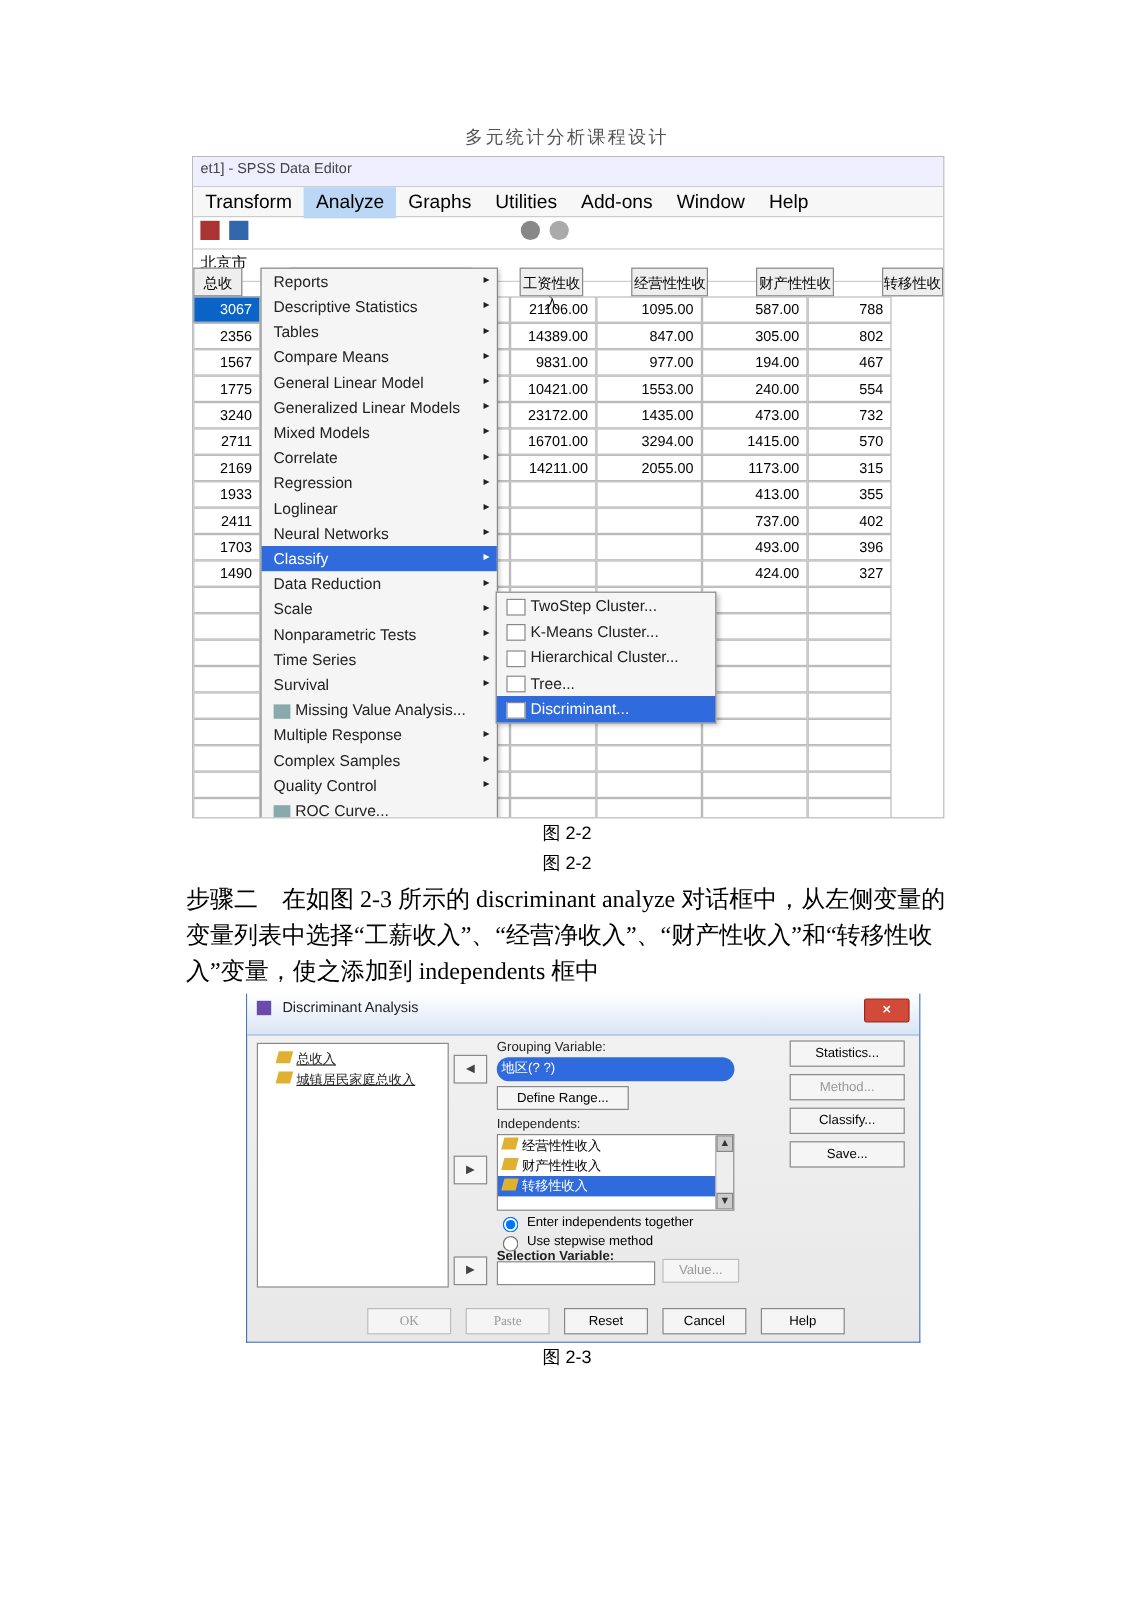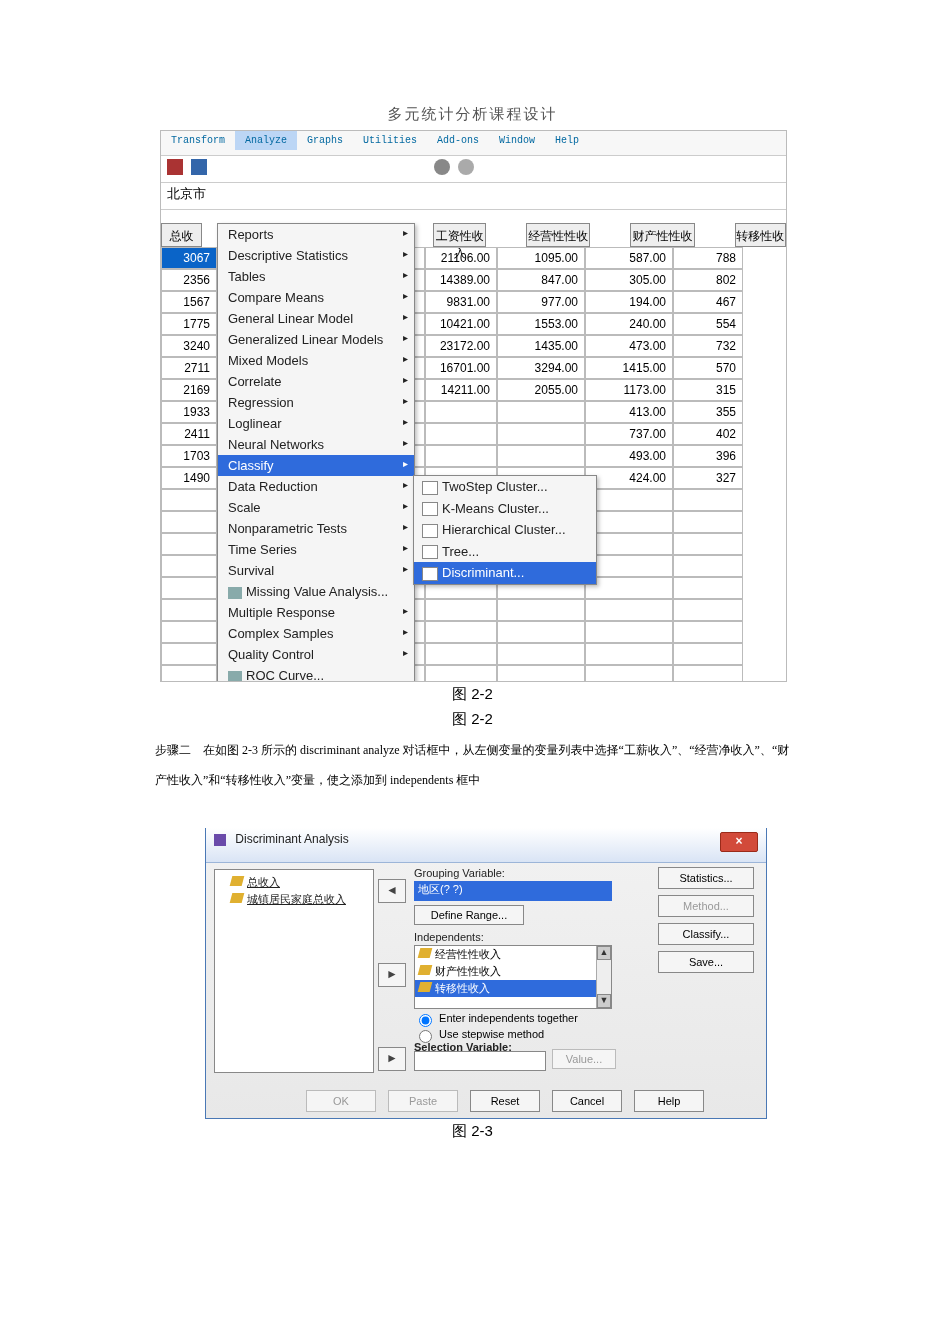--- a/index.html
+++ b/index.html
@@ -2,85 +2,86 @@
 <html><head>
 <meta charset="utf-8">
 <style>
   html,body{margin:0;padding:0;background:#fff;font-family:"SimSun",Tahoma,Arial,sans-serif;color:#000;}
   .page{width:945px;height:1337px;margin:0 auto;position:relative;background:#fff;}
   .doc-title{text-align:center;font-size:15px;color:#555;padding-top:105px;letter-spacing:2px;}
   
   .fig1{position:absolute;left:160px;top:130px;width:625px;height:550px;border:1px solid #bbb;background:#fff;overflow:hidden;font-family:Tahoma,Arial,sans-serif;font-size:13px;}
   .fig1 .titlebar{height:20px;background:#eef;border-bottom:1px solid #ccc;font-size:12px;color:#444;padding:2px 6px;}
   .fig1 .menubar{height:24px;background:#f7f7f7;border-bottom:1px solid #ccc;}
-  .fig1 .menubar span{display:inline-block;padding:4px 10px 4px 10px;font-size:10px;color:#0369a1;font-family:Liberation Mono, monospace;}
+  .fig1 .menubar span{display:inline-block;padding:4px 10px 4px 10px;font-size:16px;color:#000000;}
   .fig1 .menubar span.hl{background:#bcd6f5;}
   .fig1 .toolbar{height:22px;border-bottom:1px solid #ccc;padding:2px 6px;}
   .tool-btn{display:inline-block;width:16px;height:16px;margin-right:4px;vertical-align:middle;}
   .fig1 .addr{height:22px;border-bottom:1px solid #ccc;padding:2px 6px;font-size:13px;}
   .grid{position:absolute;left:0;top:92px;width:100%;}
   .grid .hdr{display:flex;height:24px;gap:40px;}
   .grid .hdr .cell{border:1px solid #888;background:#eee;text-align:center;font-size:12px;padding-top:4px;box-sizing:border-box;}
   .grid .row{display:flex;height:22px;}
   .grid .row .cell{border:1px solid #bbb;text-align:right;font-size:12px;padding:3px 6px 0 0;box-sizing:border-box;}
   .grid .row .cell.sel{background:#0a64c8;color:#fff;}
   .c-a{width:56px;} .c-b{width:208px;} .c-c{width:72px;} .c-d{width:88px;} .c-e{width:88px;} .c-f{width:70px}
   
   .ddmenu{position:absolute;left:56px;top:0;width:196px;background:#f5f5f5;border:1px solid #888;box-shadow:2px 2px 4px rgba(0,0,0,.25);font-size:13px;z-index:5;}
   .ddmenu .item{padding:3px 10px;position:relative;color:#222;}
   .ddmenu .item.hl{background:#2f6bdc;color:#fff;}
   .ddmenu .item .arr{position:absolute;right:6px;top:3px;font-size:10px;}
   .ddmenu .item .ic{display:inline-block;width:14px;height:12px;margin-right:4px;background:#8aa;vertical-align:middle;}
   
-  .submenu{position:absolute;left:252px;top:252px;width:182px;background:#f5f5f5;border:1px solid #888;box-shadow:2px 2px 4px rgba(0,0,0,.25);font-size:13px;z-index:6;}
+  .submenu{position:absolute;left:252px;top:270px;width:182px;background:#f5f5f5;border:1px solid #888;box-shadow:2px 2px 4px rgba(0,0,0,.25);font-size:13px;z-index:6;}
   .submenu .item{padding:3px 8px;color:#222;}
   .submenu .item.hl{background:#2f6bdc;color:#fff;}
   .submenu .si{display:inline-block;width:14px;height:12px;margin-right:4px;vertical-align:middle;border:1px solid #888;background:#fff;}
   
-  .para{position:absolute;left:155px;top:735px;width:640px;font-size:12px;line-height:30px;font-family:"SimSun",serif;}
+  .para{position:absolute;left:155px;top:735px;width:640px;font-size:20px;line-height:30px;font-family:"SimSun",serif;}
   
   .fig2{position:absolute;left:205px;top:828px;width:560px;height:290px;font-family:Tahoma,Arial,sans-serif;font-size:11px;
         border:1px solid #4a78b5;border-top:none;background:linear-gradient(#f2f2f2,#e8e8e8);overflow:hidden;}
   .fig2 .tbar{height:26px;background:linear-gradient(#fff,#d9e4f5);border-bottom:1px solid #9cb5d8;color:#222;padding:4px 8px;font-size:12px;}
   .fig2 .tbar .close{float:right;width:36px;height:18px;background:#d24a3a;border:1px solid #9a2a1a;text-align:center;color:#fff;font-weight:bold;line-height:16px;border-radius:2px;}
   .fig2 .tbar .ti{display:inline-block;width:12px;height:12px;background:#6a4aaa;margin-right:6px;vertical-align:middle;}
   .fig2 .body{padding:10px;position:relative;height:228px;}
   .varlist{position:absolute;left:8px;top:6px;width:150px;height:194px;border:1px solid #888;background:#fff;padding:4px;font-size:11px;}
   .varlist .vi{padding:1px 12px;color:#222;text-decoration:underline;}
   .pencil{display:inline-block;width:12px;height:10px;background:#e0b030;margin-right:4px;transform:skewX(-15deg);}
   .mvbtn{position:absolute;width:26px;height:22px;border:1px solid #888;background:#f5f5f5;text-align:center;line-height:20px;font-size:12px;color:#444;}
   .fld-label{position:absolute;font-size:11px;color:#222;}
-  .gbox{position:absolute;left:208px;top:18px;width:190px;height:18px;background:#2f6bdc;color:#fff;font-size:11px;padding:1px 4px;}
+  .gbox{position:absolute;left:208px;top:18px;width:190px;height:18px;background:#2f6bdc;color:#fff;font-size:11px;padding:1px 4px;border-radius:10px;}
   .def-btn{position:absolute;left:208px;top:42px;width:110px;height:20px;border:1px solid #888;background:#f5f5f5;font-size:11px;}
   .indbox{position:absolute;left:208px;top:82px;width:196px;height:62px;border:1px solid #888;background:#fff;font-size:11px;overflow:hidden;}
   .indbox .row{padding:1px 4px;}
   .indbox .row.sel{background:#2f6bdc;color:#fff;}
   .indbox .sb{position:absolute;right:0;top:0;width:14px;height:100%;background:#eee;border-left:1px solid #aaa;}
   .indbox .sb .sarrow{width:12px;height:12px;background:#ccc;border:1px solid #888;text-align:center;font-size:9px;line-height:11px;color:#333;}
   .radio{position:absolute;font-size:11px;}
   .radio input{vertical-align:middle;margin-right:4px;}
   .selvar{position:absolute;left:208px;top:188px;width:130px;height:18px;border:1px solid #888;background:#fff;}
   .valbtn{position:absolute;left:346px;top:186px;width:64px;height:20px;border:1px solid #bbb;background:#f5f5f5;color:#999;font-size:11px;}
   .rbtns{position:absolute;right:8px;top:4px;width:100px;}
   .rbtns button{display:block;width:96px;height:22px;margin-bottom:6px;border:1px solid #888;background:#f5f5f5;font-size:11px;}
   .rbtns button.dis{color:#999;}
   .bbtns{position:absolute;left:100px;bottom:6px;}
   .bbtns button{width:70px;height:22px;margin-right:12px;border:1px solid #888;background:#f5f5f5;font-size:11px;}
-  .bbtns button.dis{color:#999;border-color:#bbb;}
+  .bbtns button.dis{color:#999;border-color:#bbb;font-family:Liberation Serif, serif;}
   .fig2-caption{position:absolute;left:0;width:945px;top:1122px;text-align:center;font-size:15px;}
   .fig1-caption-a{position:absolute;left:0;width:945px;top:685px;text-align:center;font-size:15px;}
   .fig1-caption-b{position:absolute;left:0;width:945px;top:710px;text-align:center;font-size:15px;}
 </style>
 </head>
 <body>
 <div class="page">
 
 <div class="doc-title">多元统计分析课程设计</div>
 
 <div class="fig1">
+  <div class="titlebar">et1] - SPSS Data Editor</div>
 
   <div class="menubar" id="menubar"><span>Transform</span><span class="hl">Analyze</span><span>Graphs</span><span>Utilities</span><span>Add-ons</span><span>Window</span><span>Help</span></div>
 
   <div class="toolbar">
     <span class="tool-btn" style="background:#a33;"></span>
     <span class="tool-btn" style="background:#36a;"></span>
     <span class="tool-btn" style="background:#888;border-radius:50%;margin-left:220px;"></span>
     <span class="tool-btn" style="background:#aaa;border-radius:50%;"></span>
   </div>
 

